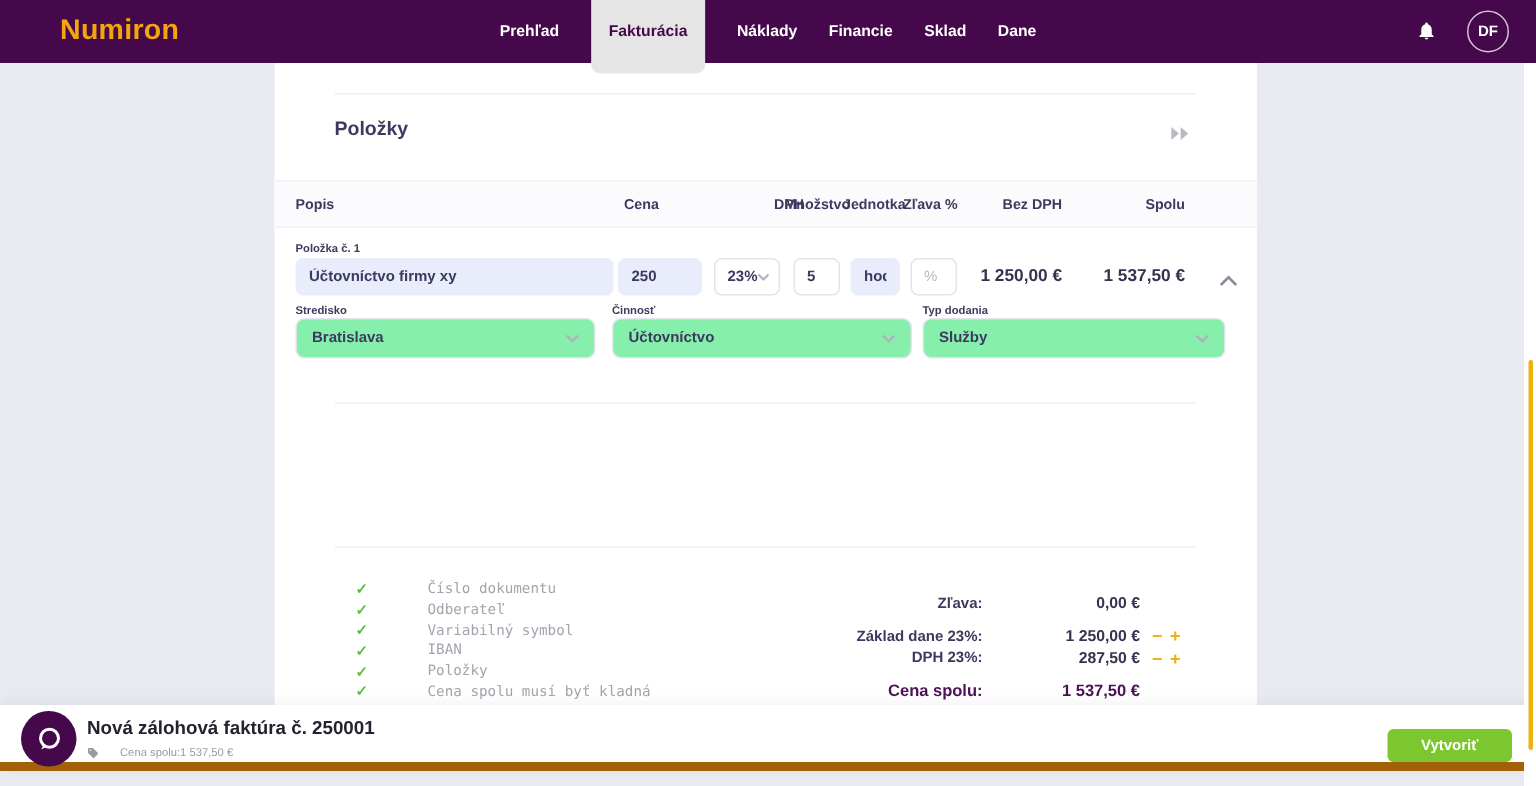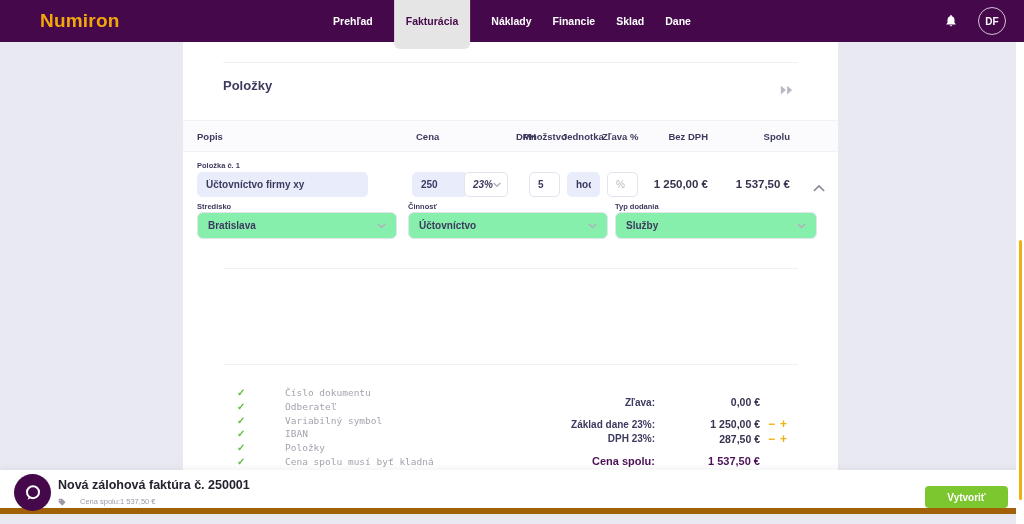--- a/index.html
+++ b/index.html
@@ -101,23 +101,23 @@
       <div class="th" style="left:233px;">Cena</div>
       <div class="th" style="left:293px;margin-left:40px;">DPH</div>
       <div class="th" style="left:340px;">Množstvo</div>
       <div class="th" style="left:379px;">Jednotka</div>
       <div class="th" style="left:419px;">Zľava %</div>
       <div class="th" style="right:130px;">Bez DPH</div>
       <div class="th" style="right:48px;">Spolu</div>
     </div>
 
     <div class="row-label">Položka č. 1</div>
-    <input class="inp blue" style="left: 14px; width: 171px;" value="Účtovníctvo firmy xy">
+    <input class="inp blue" style="left: 14px; width: 212px;" value="Účtovníctvo firmy xy">
     <input class="inp blue" style="left: 229px; width: 56px;" value="250">
-    <div class="pseudo-select" style="left:281px; width:44px;font-style:italic;">
+    <div class="pseudo-select" style="left:293px; width:44px;">
       <span>23%</span>
       <svg width="8" height="6" viewBox="0 0 12 8">
           <path fill="none" stroke="#b0b0bd" stroke-width="2" d="M1 1l5 5 5-5"></path>
         </svg>
     </div>
     <input class="inp white" style="left: 346px; width: 31px;" value="5">
     <input class="inp blue" style="left: 384px; width: 33px;" value="hod">
     <input class="inp white" style="left: 424px; width: 31px;" placeholder="%">
     <div class="cell-val" style="right:130px;">1 250,00 €</div>
     <div class="cell-val" style="right:48px;">1 537,50 €</div>

